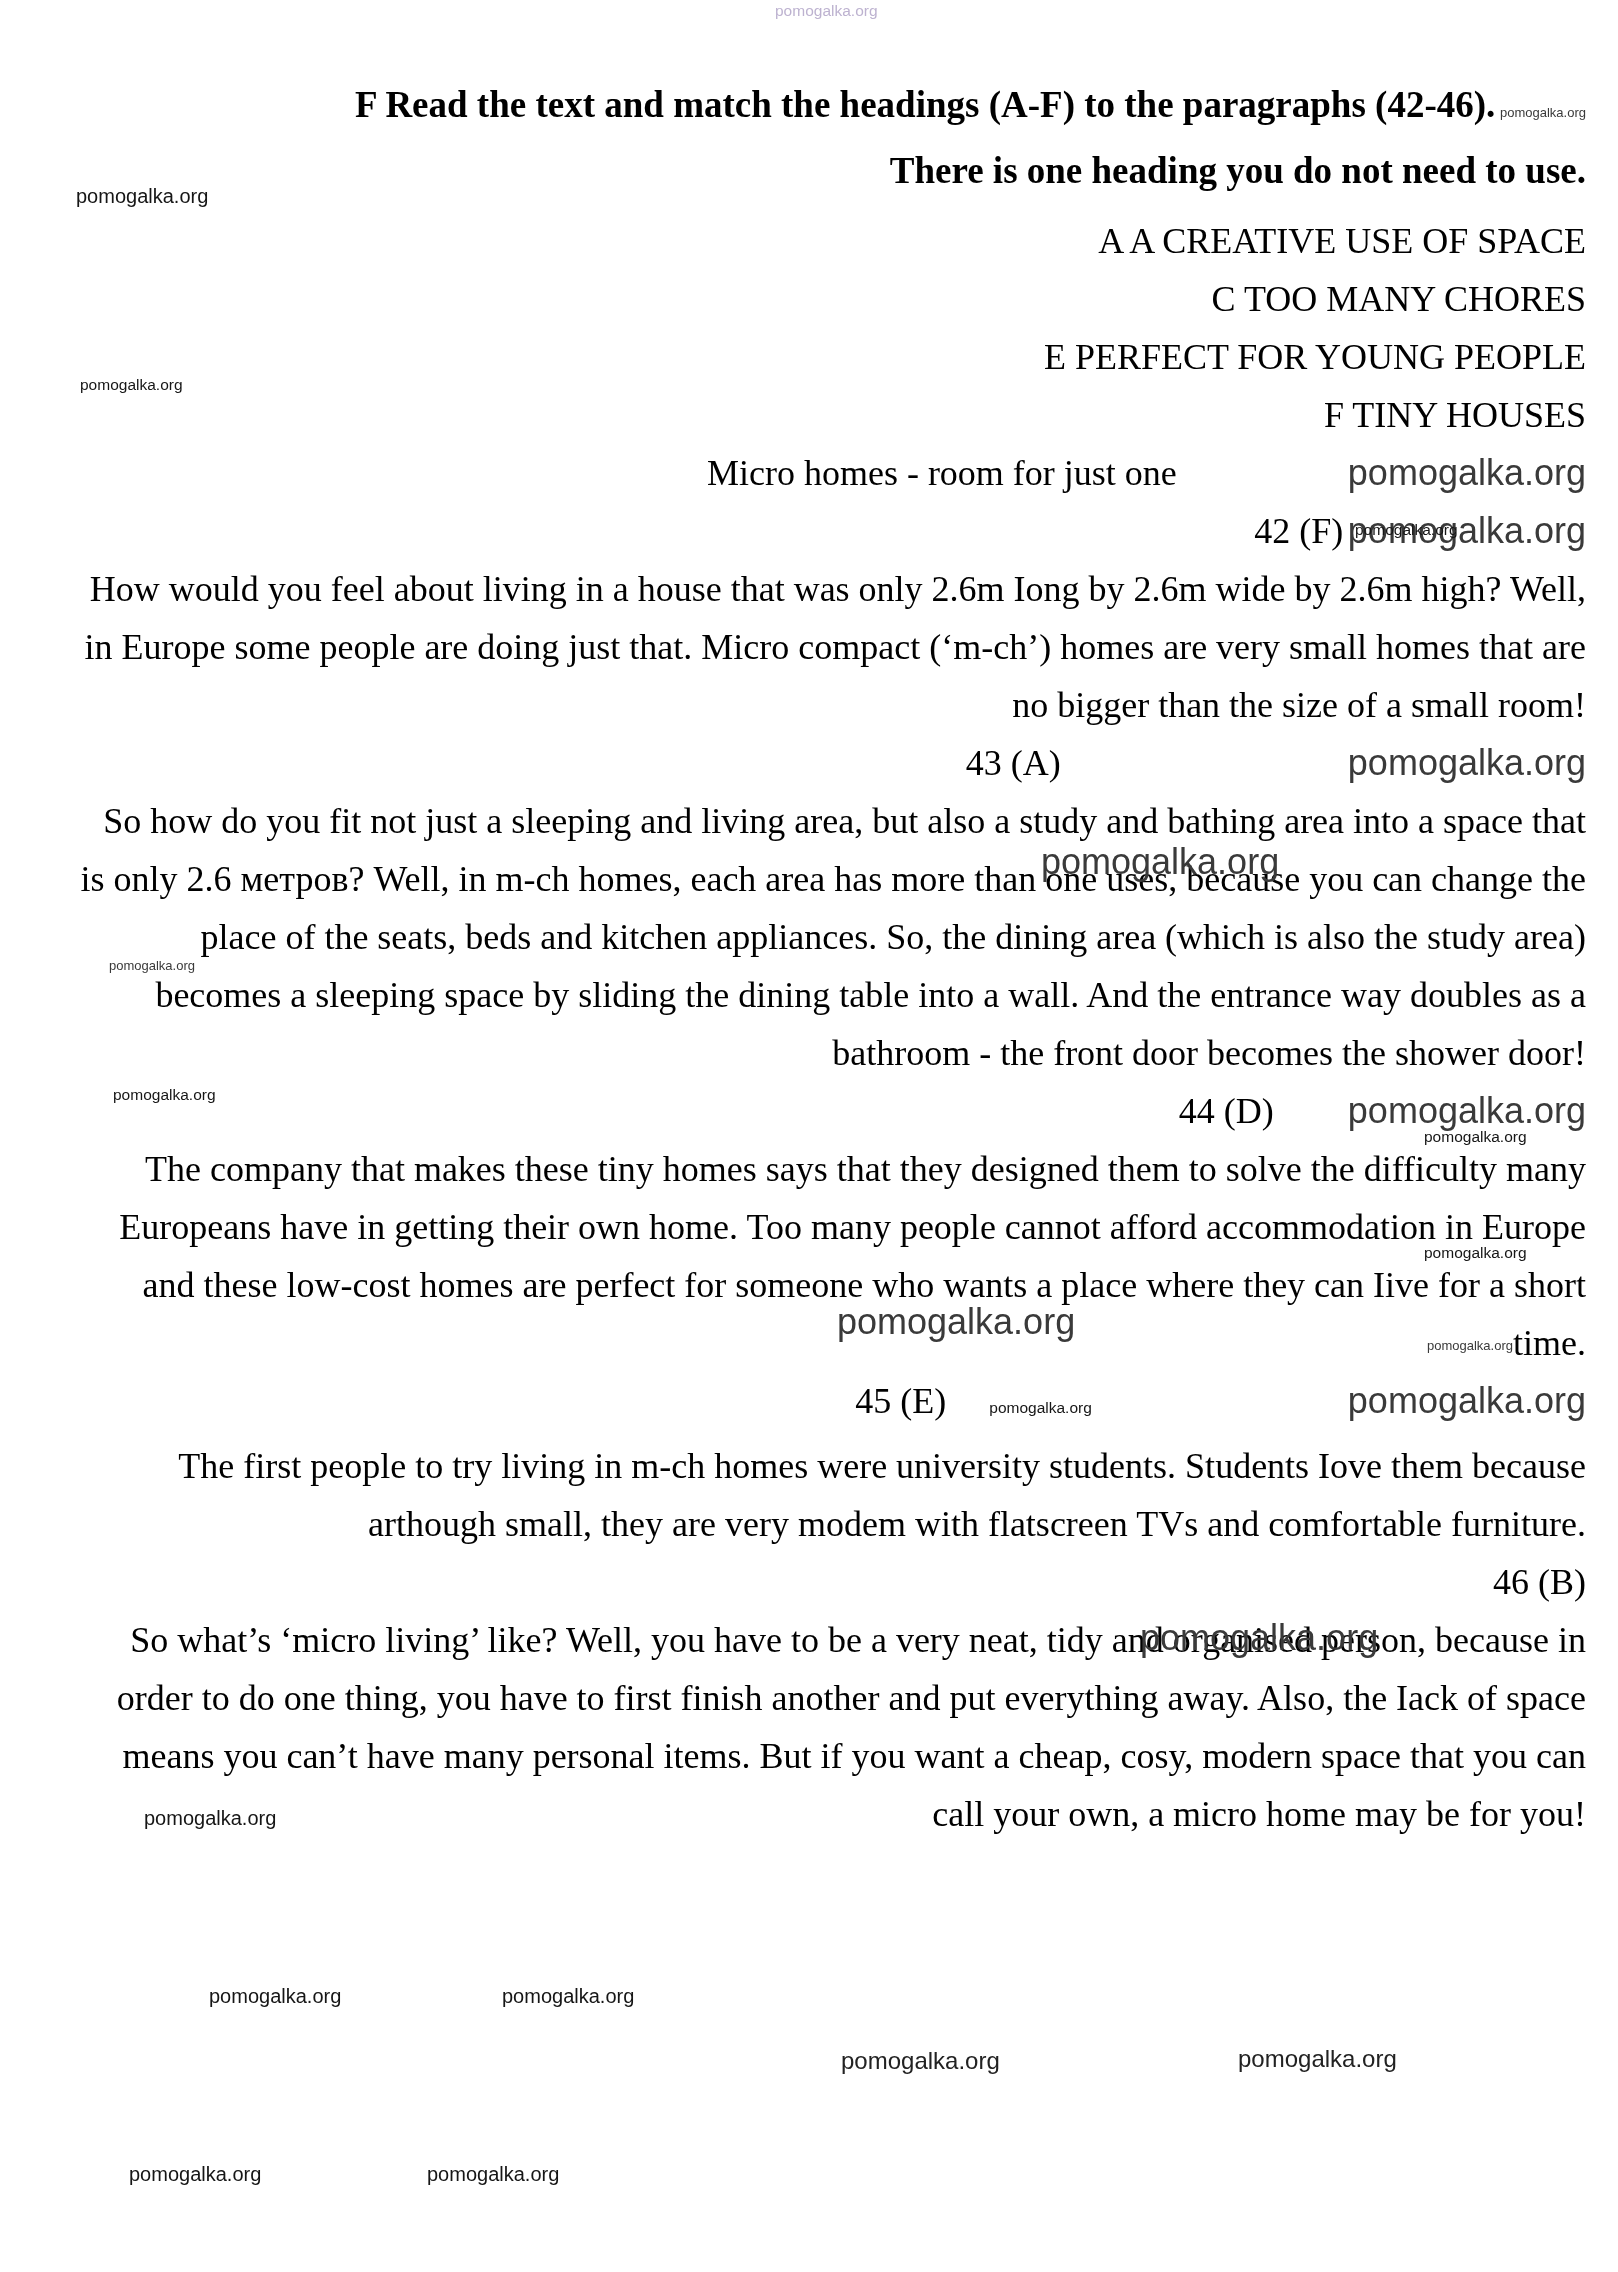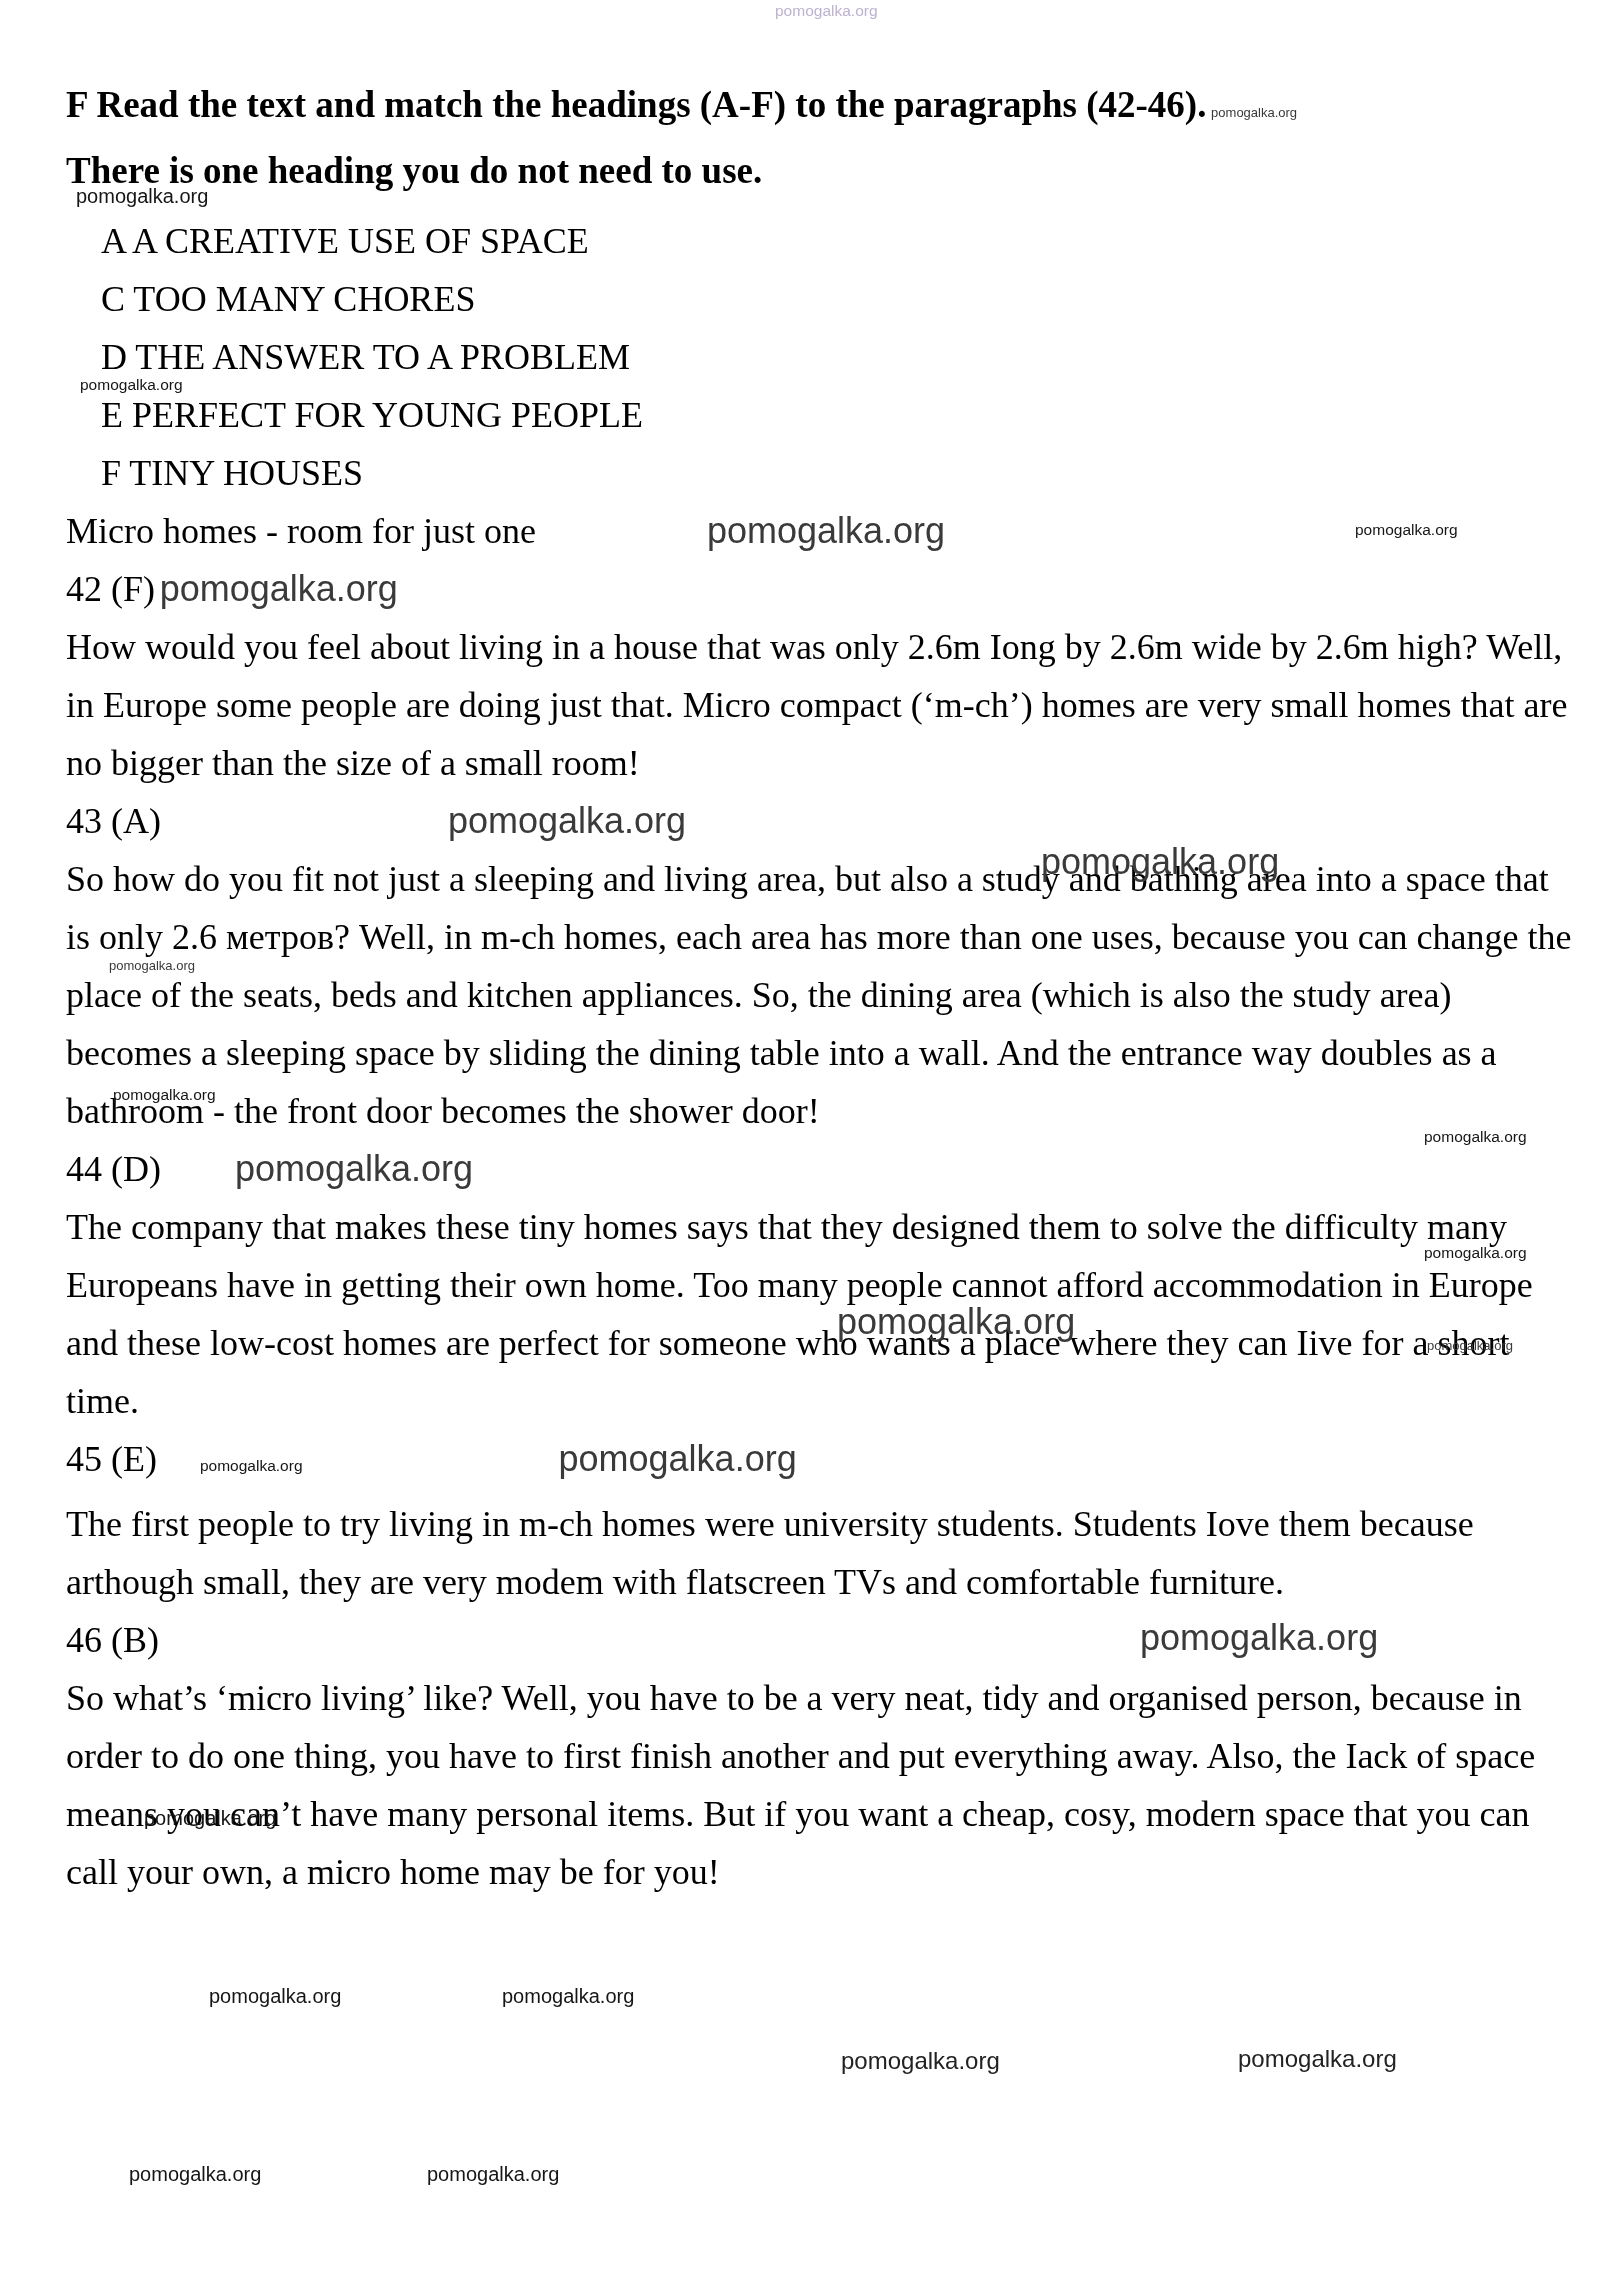--- a/index.html
+++ b/index.html
@@ -8,25 +8,26 @@
     position:relative;
     width:1619px;
     height:2273px;
     background:#ffffff;
     overflow:hidden;
     font-family:"Liberation Serif", serif;
     color:#000000;
   }
   .content {
     position:absolute;
-    left:66px;
+    left:78px;
     top:76px;
     width:1508px;
     font-size:36px;
     line-height:58px;
+    text-align:right;
   }
   .title {
     font-weight:700;
     font-size:37px;
     line-height:58px;
   }
   .headings-block { margin-top:12.4px;margin-left:35px; }
   .hline, .pline, .ptext, .ttitle {
     font-size:36px;
     line-height:58px;
@@ -59,21 +60,20 @@
 
   <div class="content">
 
     <div class="title"><span>F Read the text and match the headings (A-F) to the paragraphs (42-46).</span><span class="wm wm-xs ml6">pomogalka.org</span></div>
 
     <div class="title">There is one heading you do not need to use.</div>
 
     <div class="headings-block">
       <div class="hline">A A CREATIVE USE OF SPACE</div>
       <div class="hline">C TOO MANY CHORES</div>
-      <div class="hline">D THE ANSWER TO A PROBLEM</div>
       <div class="hline">E PERFECT FOR YOUNG PEOPLE</div>
       <div class="hline">F TINY HOUSES</div>
     </div>
 
     <div class="ttitle"><span>Micro homes - room for just one</span><span class="wm wm-xl ml220">pomogalka.org</span></div>
 
     <div class="pline"><span>42 (F)</span><span class="wm wm-xl ml6">pomogalka.org</span></div>
     <div class="ptext">How would you feel about living in a house that was only 2.6m Iong by 2.6m wide by 2.6m high? Well, in Europe some people are doing just that. Micro compact (‘m-ch’) homes are very small homes that are no bigger than the size of a small room!</div>
 
     <div class="pline"><span>43 (A)</span><span class="wm wm-xl ml370">pomogalka.org</span></div>

